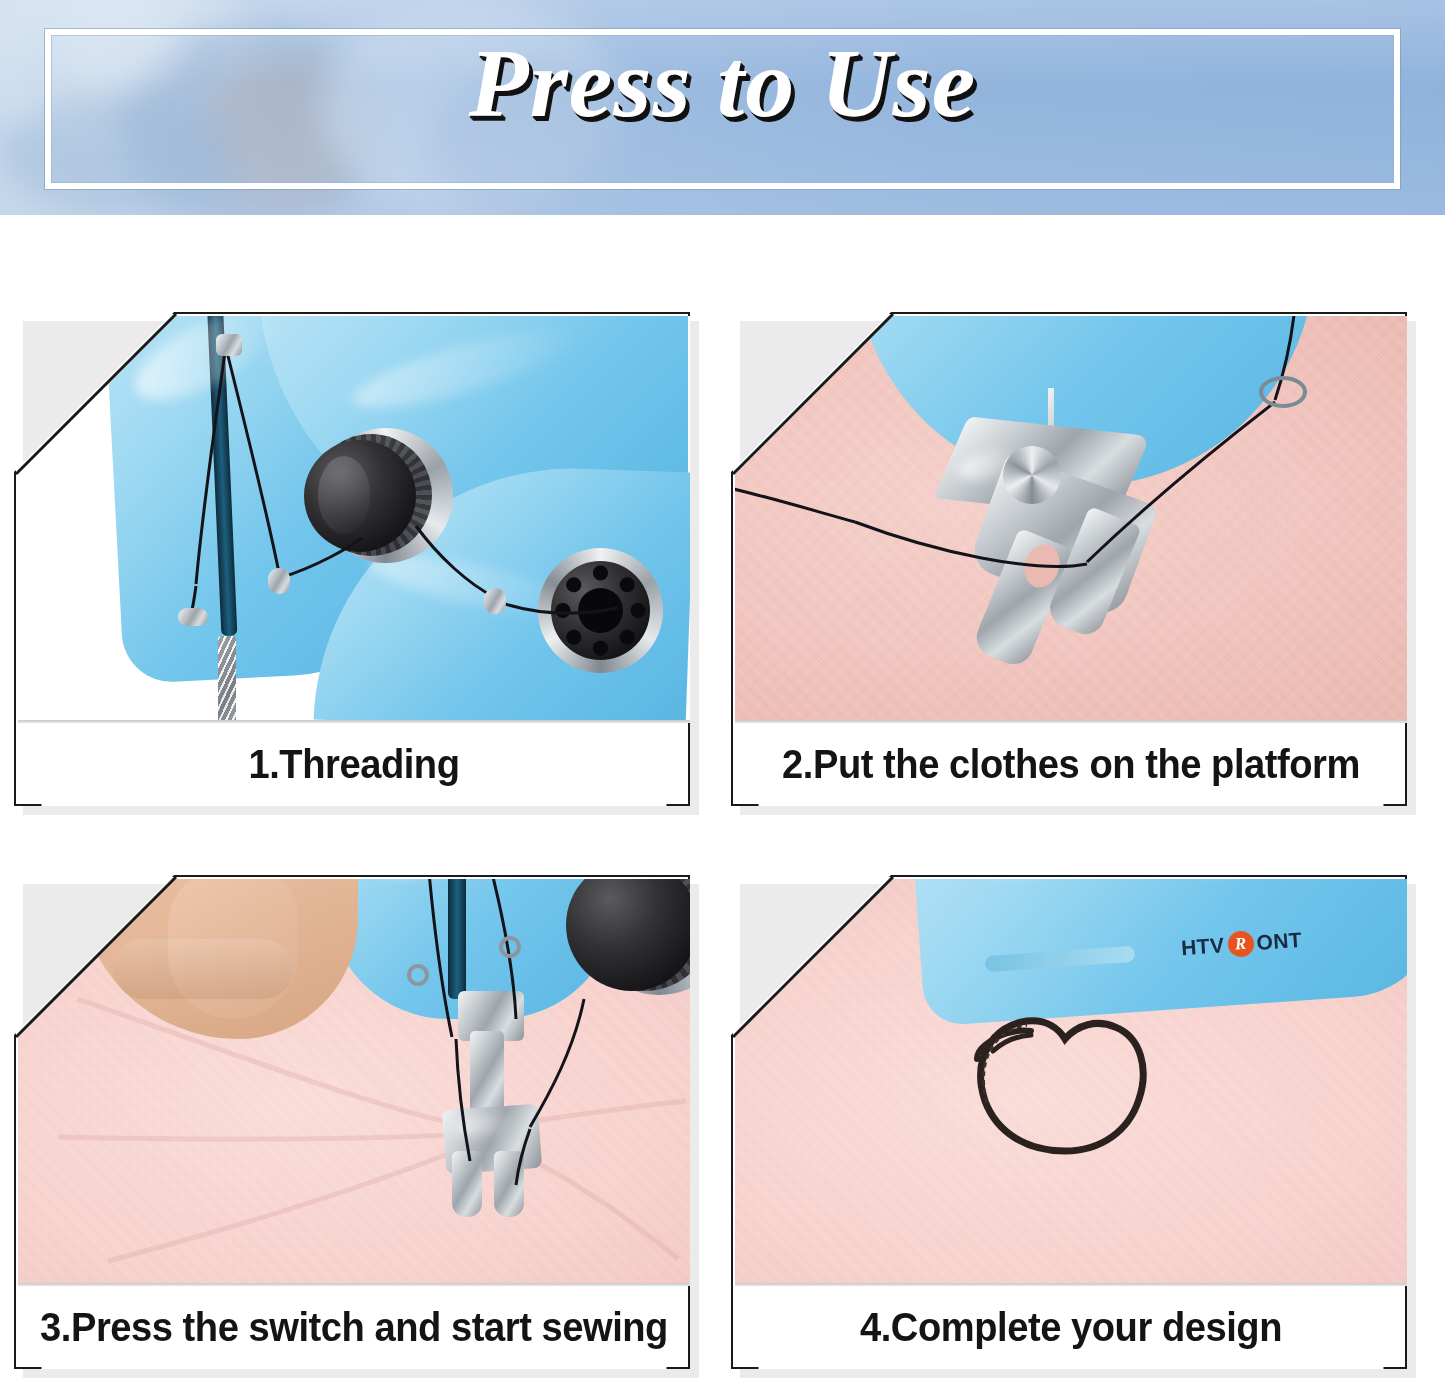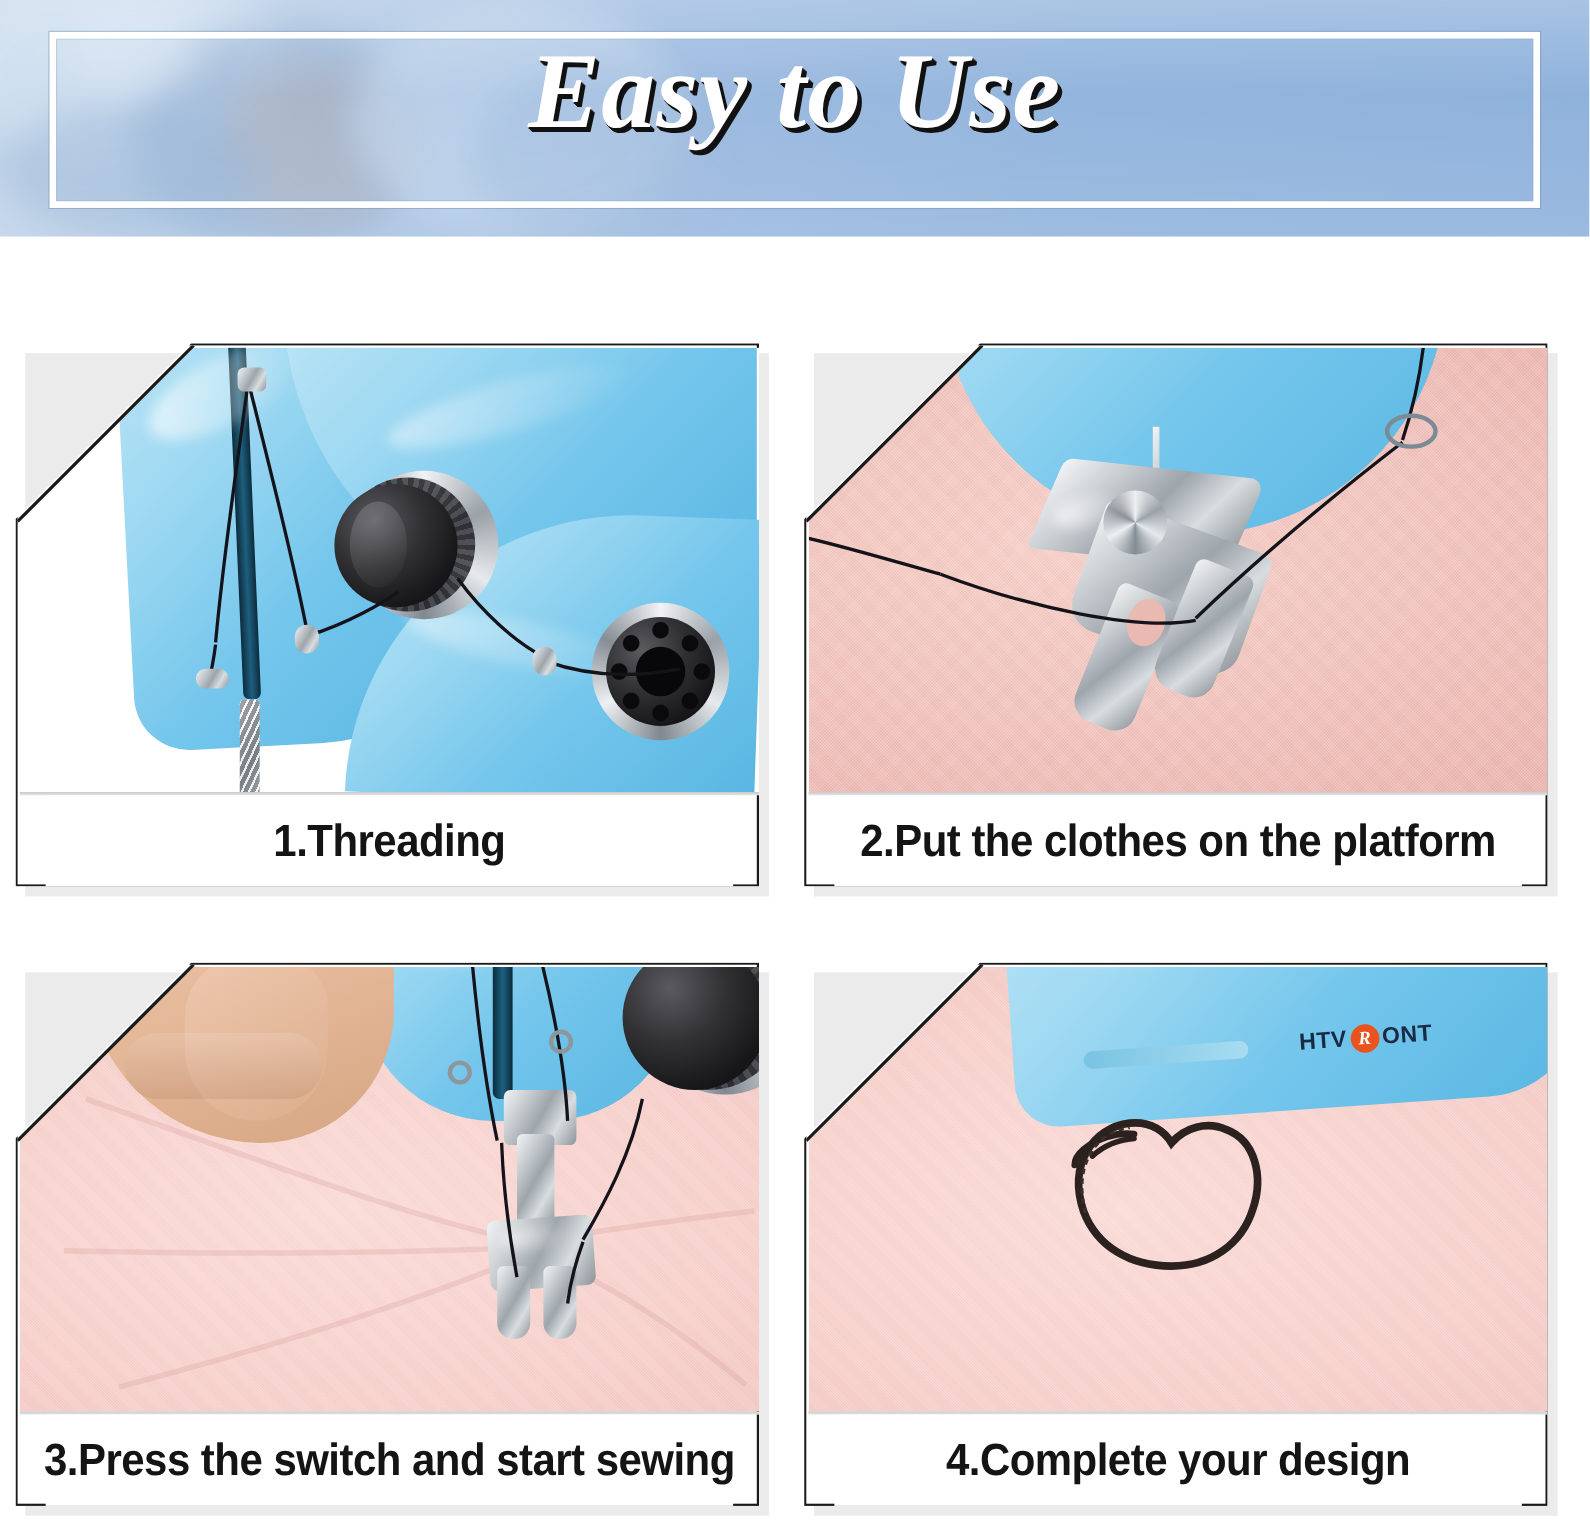--- a/index.html
+++ b/index.html
@@ -140,21 +140,21 @@
     <div class="bp-soft" style="left:200px;top:55px;width:180px;height:150px;background:#b8a39c;opacity:.55;"></div>
     <div class="bp-soft" style="left:0px;top:95px;width:240px;height:120px;background:#7fa2c8;opacity:.5;"></div>
     <div class="bp-soft" style="left:320px;top:0px;width:300px;height:215px;background:#cfe0f0;opacity:.75;"></div>
     <div class="bp-soft" style="left:430px;top:60px;width:220px;height:170px;background:#9fbada;opacity:.5;"></div>
     <div class="bp-soft" style="left:60px;top:0px;width:120px;height:90px;background:#eef4fa;opacity:.6;"></div>
   </div>
   <div class="banner-sheen"></div>
 
   <div class="banner-frame"></div>
 
-  <div class="banner-title">Easy to Use</div>
+  <div class="banner-title">Press to Use</div>
 </div>
 
 <div class="grid">
 
   <div class="panel p1">
     <div class="panel-shadow"></div>
     <div class="panel-body">
 
       <div class="panel-photo">
         <div class="scene">

